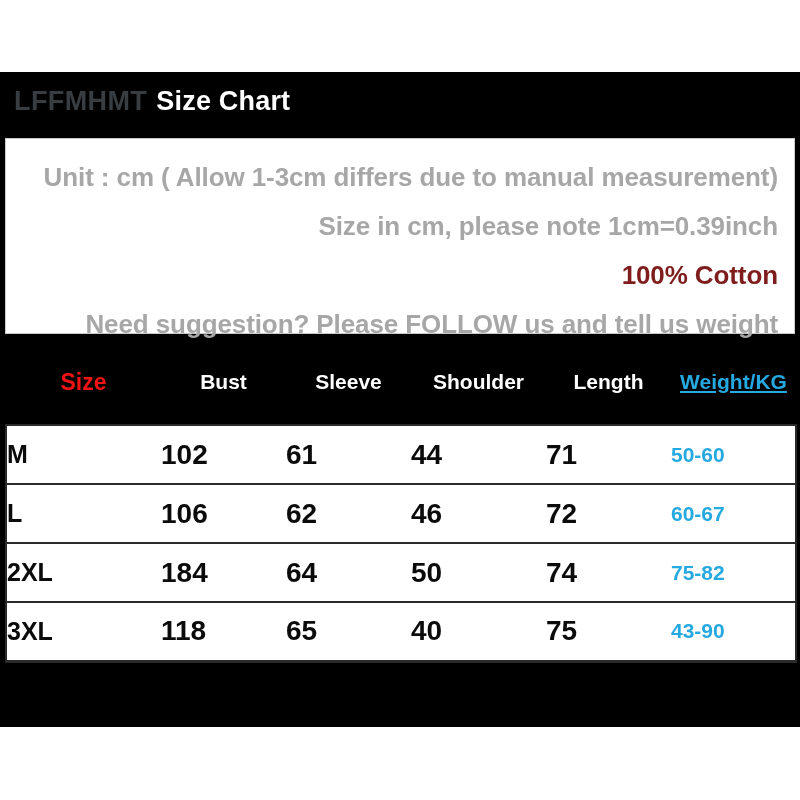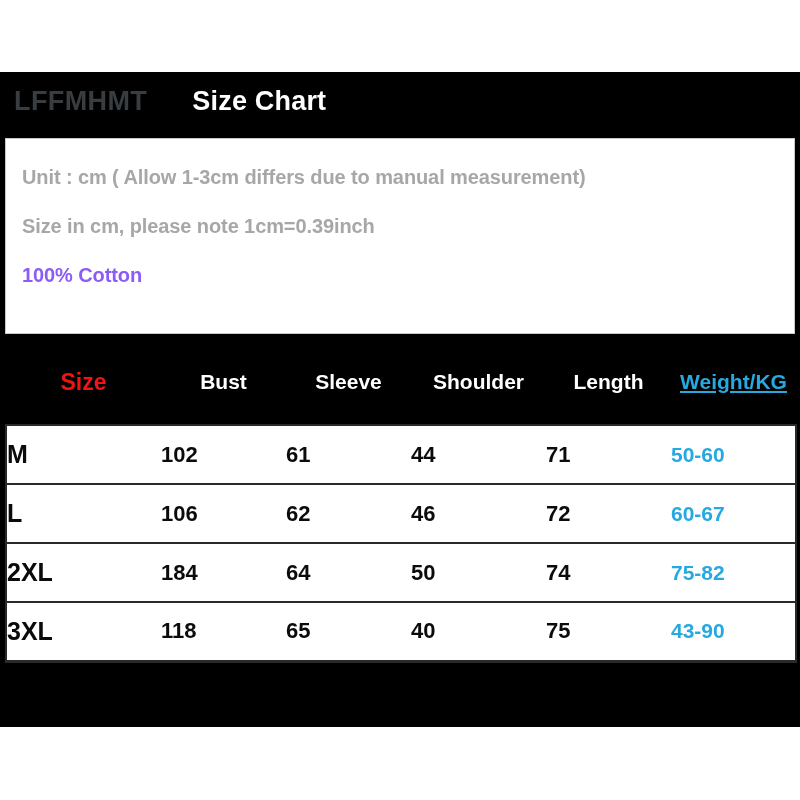--- a/index.html
+++ b/index.html
@@ -46,44 +46,44 @@
     font-size: 27px;
     font-weight: 700;
     letter-spacing: 0.4px;
     color: #383d41;
   }
   .title {
     font-size: 27px;
     font-weight: 700;
     letter-spacing: 0.2px;
     color: #ffffff;
-    margin-left: 36px;
   }
 
   
   .info-panel {
     position: absolute;
     left: 5px;
     top: 138px;
     width: 790px;
     height: 196px;
     background: #ffffff;
     border: 1px solid #c9c9c9;
     box-sizing: border-box;
     padding: 14px 16px 0 16px;
   }
   .info-line {
-    font-size: 20px;
+    font-size: 26px;
     font-weight: 700;
     line-height: 49px;
     letter-spacing: -0.1px;
     white-space: nowrap;
+    text-align: right;
   }
   .info-line.muted { color: #a7a7a7; }
-  .info-line.accent-red { color: #8b5cf6; }
+  .info-line.accent-red { color: #7f1d1d; }
 
   
   .size-table {
     position: absolute;
     left: 5px;
     top: 340px;
     width: 790px;
     border-collapse: collapse;
     table-layout: fixed;
   }
@@ -106,21 +106,21 @@
 
   .size-table tbody tr {
     background: #ffffff;
     height: 59px;
     border-top: 2px solid #2a2a2a;
   }
   .size-table tbody tr:last-child {
     border-bottom: 3px solid #2a2a2a;
   }
   .size-table tbody td {
-    font-size: 22px;
+    font-size: 28px;
     font-weight: 700;
     color: #0b0b0b;
   }
   .size-table tbody td.cell-size { font-size: 25px; }
   .size-table tbody td.cell-weight { color: #25a9e0; font-size: 21px; }
 
   .size-table tbody tr td:first-child { border-left: 2px solid #2a2a2a; }
   .size-table tbody tr td:last-child  { border-right: 2px solid #2a2a2a; }
 
   
@@ -140,20 +140,21 @@
 
   <div class="title-bar">
     <span class="brand">LFFMHMT</span>
     <span class="title">Size Chart</span>
   </div>
 
   <div class="info-panel">
     <div class="info-line muted">Unit : cm ( Allow 1-3cm differs due to manual measurement)</div>
     <div class="info-line muted">Size in cm, please note 1cm=0.39inch</div>
     <div class="info-line accent-red">100% Cotton</div>
+    <div class="info-line muted">Need suggestion? Please FOLLOW us and tell us weight</div>
   </div>
 
   <table class="size-table">
     <colgroup>
       <col class="c-size">
         <col class="c-bust">
         <col class="c-sleeve">
       <col class="c-shoulder">
         <col class="c-length">
         <col class="c-weight">

